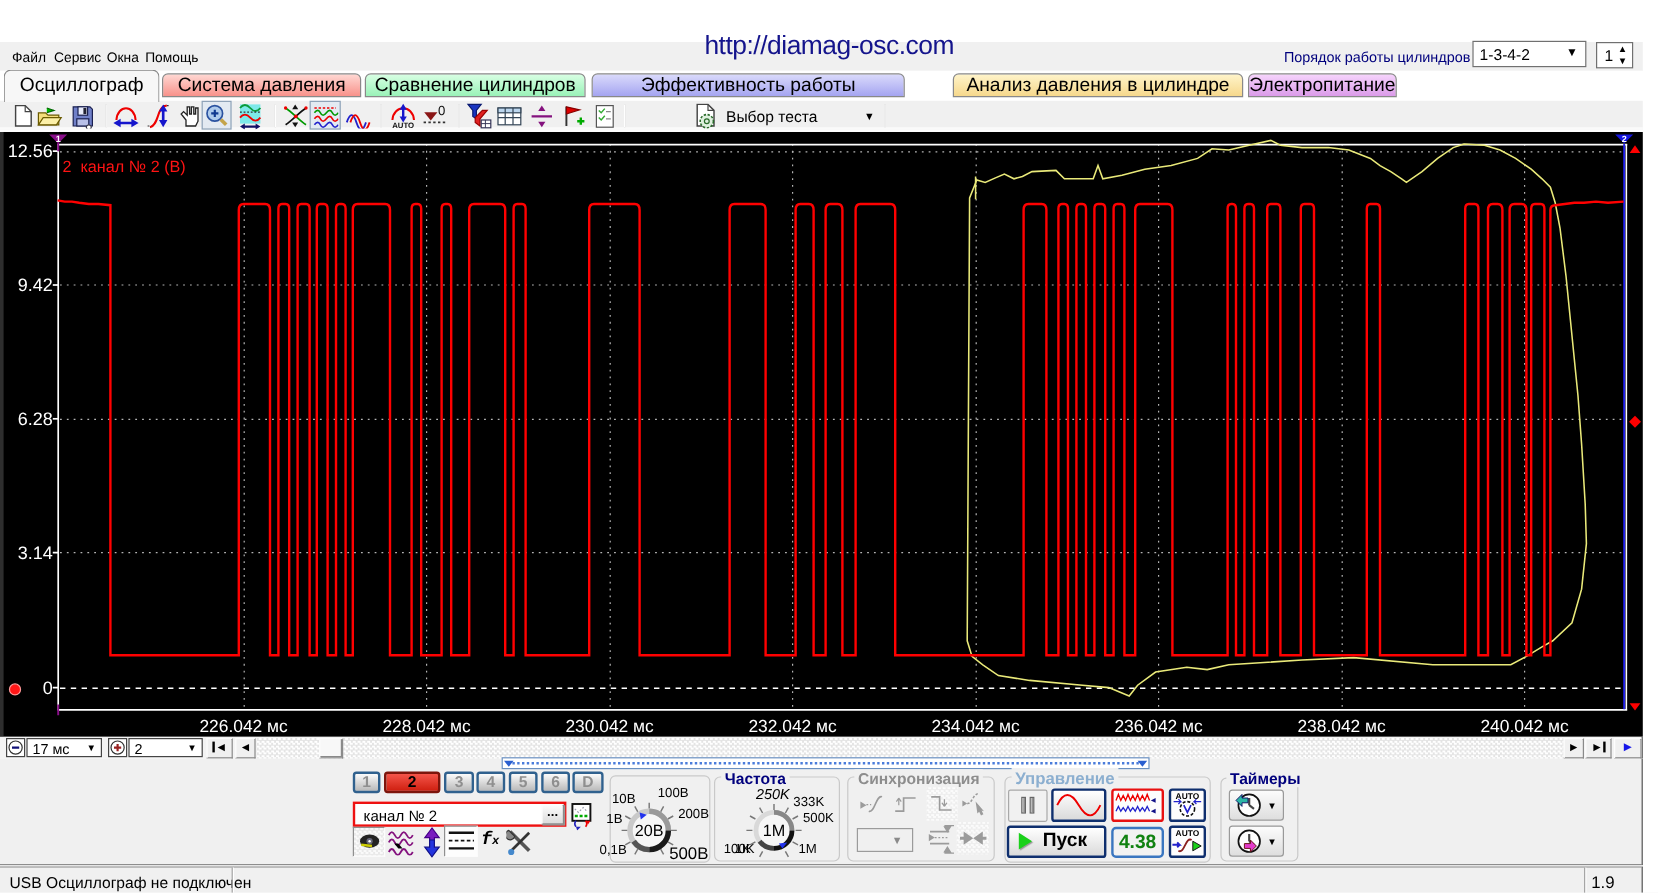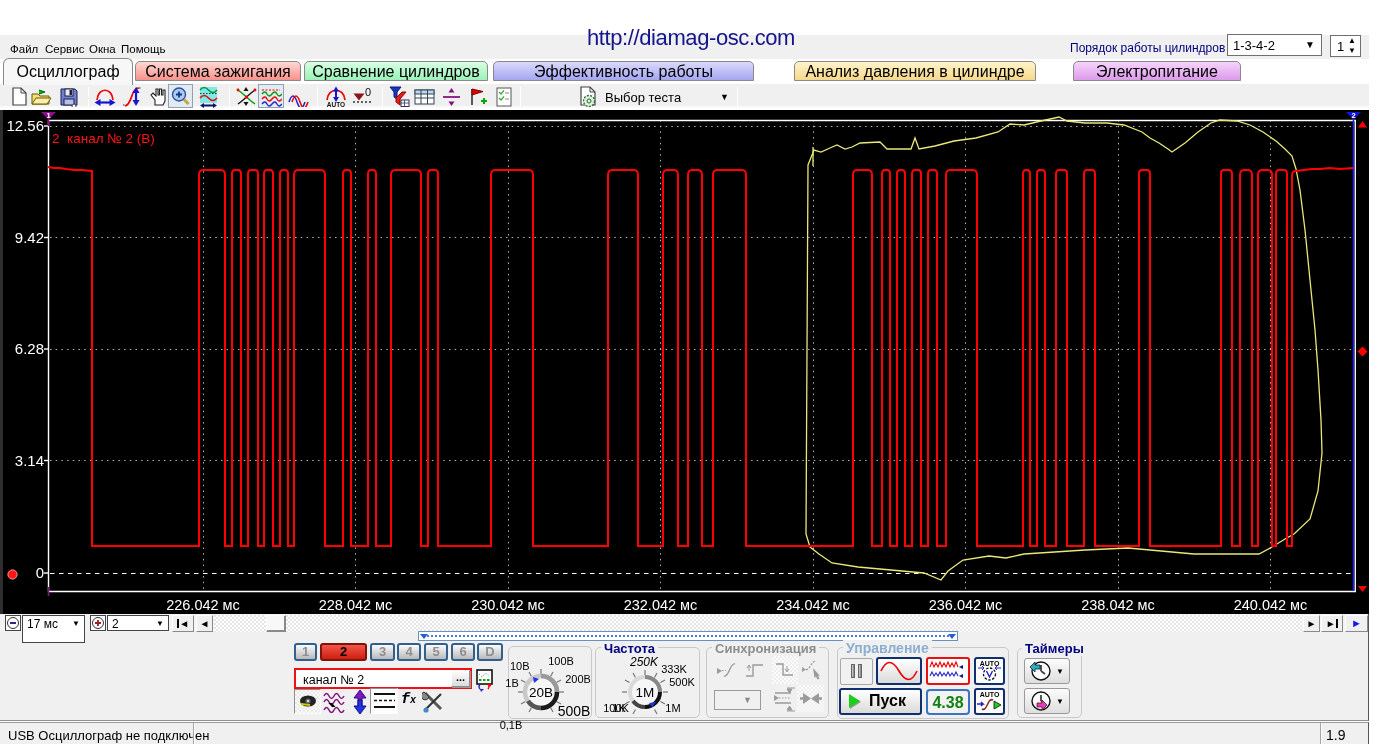--- a/index.html
+++ b/index.html
@@ -23,25 +23,25 @@
 <div class="abs" style="top:43px;left:10px;font-size:11.5px;color:#000;z-index:2;">Файл</div>
     <div class="abs" style="top:43px;left:45px;font-size:11.5px;color:#000;z-index:2;">Сервис</div>
     <div class="abs" style="top:43px;left:89px;font-size:11.5px;color:#000;z-index:2;">Окна</div>
     <div class="abs" style="top:43px;left:121px;font-size:11.5px;color:#000;z-index:2;">Помощь</div>
 <div class="abs" style="top:41px;left:1070px;font-size:12px;color:#00007d;z-index:2;white-space:nowrap;">Порядок работы цилиндров</div>
 <div class="abs" style="left:1227px;top:34px;width:95px;height:22px;background:#fff;border:1px solid #707070;font-size:13px;color:#000;padding:3px 0 0 5px;">1-3-4-2<span style="position:absolute;right:6px;top:4px;font-size:10px;">▼</span></div>
 <div class="abs" style="left:1330px;top:35px;width:31px;height:22px;background:#fff;border:1px solid #707070;font-size:13px;color:#000;padding:3px 0 0 6px;">1<span style="position:absolute;right:4px;top:0px;font-size:8px;color:#000;line-height:10px;">▲<br>▼</span></div>
 
 <div class="abs" style="top:59px;left:0;width:1369px;height:26px;background:#fff;"></div>
 <div class="tab" style="left:3px;top:58px;width:130px;height:27px;background:#f7f7f7;line-height:25px;z-index:2;border-bottom:none;border-radius:6px 6px 0 0;">Осциллограф</div>
-<div class="tab" style="left:135px;width:166px;background:linear-gradient(#ffd8d3,#f8928b);">Система зажигания</div>
+<div class="tab" style="left:135px;width:166px;background:linear-gradient(#ffd8d3,#f8928b);">Система давления</div>
 <div class="tab" style="left:304px;width:184px;background:linear-gradient(#d8ffe3,#9af2b8);">Сравнение цилиндров</div>
 <div class="tab" style="left:493px;width:261px;background:linear-gradient(#dadafb,#a5a5f1);">Эффективность работы цилиндров</div>
 <div class="tab" style="left:794px;width:242px;background:linear-gradient(#fff4ca,#f6d88c);">Анализ давления в цилиндре</div>
-<div class="tab" style="left:1040px;width:168px;background:linear-gradient(#f6d4fc,#db9be9);margin-left:33px;">Электропитание</div>
+<div class="tab" style="left:1040px;width:124px;background:linear-gradient(#f6d4fc,#db9be9);">Электропитание</div>
 
 <div class="bar" style="top:84px;height:24px;border-bottom:2px solid #fafafa;z-index:1;"></div>
 <div id="icons" style="position:absolute;left:0;top:0;z-index:3;">
       <svg class="ico" style="left:9px;top:86px;width:21px;height:21px;" viewBox="0 0 21 21">
         <path d="M4,2 h8 l5,5 v12 h-13 z" fill="#fff" stroke="#444" stroke-width="1.2"></path>
         <path d="M12,2 v5 h5" fill="none" stroke="#444"></path>
       </svg>
       <svg class="ico" style="left:30px;top:86px;width:23px;height:21px;" viewBox="0 0 23 21">
         <path d="M9,4 l6,2 -6,2" fill="#0b0" stroke="#060"></path>
         <path d="M2,8 h6 l2,2 h9 v8 h-17 z" fill="#f4de7c" stroke="#6b5b00"></path>
@@ -216,21 +216,21 @@
 <path d="M48,57 L54,58 L60,58 L66,59 L74,60 L82,60 L92,61 L92,436 L199,436 L199,65 Q199,60 203,60 L221,60 Q225,60 225,65 L225,436 L232,436 L232,64 Q232,60 235,60 L238,60 Q241,60 241,64 L241,436 L248,436 L248,64 Q248,60 251,60 L255,60 Q258,60 258,64 L258,436 L264,436 L264,64 Q264,60 267,60 L270,60 Q273,60 273,64 L273,436 L280,436 L280,64 Q280,60 283,60 L285,60 Q288,60 288,64 L288,436 L294,436 L294,65 Q294,60 298,60 L321,60 Q325,60 325,65 L325,436 L343,436 L343,64 Q343,60 346,60 L348,60 Q351,60 351,64 L351,436 L368,436 L368,64 Q368,60 371,60 L373,60 Q376,60 376,64 L376,436 L391,436 L391,65 Q391,60 395,60 L417,60 Q421,60 421,65 L421,436 L428,436 L428,64 Q428,60 431,60 L435,60 Q438,60 438,64 L438,436 L491,436 L491,65 Q491,60 495,60 L529,60 Q533,60 533,65 L533,436 L608,436 L608,65 Q608,60 612,60 L634,60 Q638,60 638,65 L638,436 L663,436 L663,65 Q663,60 667,60 L674,60 Q678,60 678,65 L678,436 L688,436 L688,65 Q688,60 692,60 L698,60 Q702,60 702,65 L702,436 L713,436 L713,65 Q713,60 717,60 L742,60 Q746,60 746,65 L746,436 L853,436 L853,65 Q853,60 857,60 L868,60 Q872,60 872,65 L872,436 L882,436 L882,64 Q882,60 885,60 L887,60 Q890,60 890,64 L890,436 L897,436 L897,64 Q897,60 900,60 L902,60 Q905,60 905,64 L905,436 L912,436 L912,64 Q912,60 915,60 L918,60 Q921,60 921,64 L921,436 L928,436 L928,64 Q928,60 931,60 L934,60 Q937,60 937,64 L937,436 L946,436 L946,65 Q946,60 950,60 L973,60 Q977,60 977,65 L977,436 L1023,436 L1023,64 Q1023,60 1026,60 L1027,60 Q1030,60 1030,64 L1030,436 L1037,436 L1037,64 Q1037,60 1040,60 L1042,60 Q1045,60 1045,64 L1045,436 L1056,436 L1056,64 Q1056,60 1059,60 L1064,60 Q1067,60 1067,64 L1067,436 L1084,436 L1084,64 Q1084,60 1087,60 L1092,60 Q1095,60 1095,64 L1095,436 L1139,436 L1139,64 Q1139,60 1142,60 L1147,60 Q1150,60 1150,64 L1150,436 L1221,436 L1221,64 Q1221,60 1224,60 L1229,60 Q1232,60 1232,64 L1232,436 L1240,436 L1240,65 Q1240,60 1244,60 L1248,60 Q1252,60 1252,65 L1252,436 L1258,436 L1258,65 Q1258,60 1262,60 L1268,60 Q1272,60 1272,65 L1272,436 L1276,436 L1276,64 Q1276,60 1279,60 L1284,60 Q1287,60 1287,64 L1287,436 L1292,436 L1292,65 Q1292,61 1296,61 L1304,60 L1312,59 L1320,59 L1330,58 L1340,59 L1353,58" fill="none" stroke="#ff0000" stroke-width="2"></path>
 </svg>
 </div>
 
 <div class="bar" style="top:614px;height:18px;background:#f3f3f3;border-right:1px solid #555;"></div>
 <div id="scroll" style="position:absolute;z-index:3;">
       <div class="abs" style="left:5px;top:615px;width:16px;height:16px;background:#fff;border:1px solid #444;"><svg width="14" height="14" viewBox="0 0 14 14">
           <circle cx="7" cy="7" r="5.5" fill="none" stroke="#333"></circle>
           <path d="M4,7 h6" stroke="#117" stroke-width="1.8"></path>
         </svg></div>
-      <div class="abs" style="left:22px;top:615px;width:63px;height:28px;background:#fff;border:1px solid #444;font-size:12px;padding:1px 0 0 4px;">17 мс<span style="position:absolute;right:4px;top:3px;font-size:8px;">▼</span></div>
+      <div class="abs" style="left:22px;top:615px;width:63px;height:16px;background:#fff;border:1px solid #444;font-size:12px;padding:1px 0 0 4px;">17 мс<span style="position:absolute;right:4px;top:3px;font-size:8px;">▼</span></div>
       <div class="abs" style="left:90px;top:615px;width:16px;height:16px;background:#fff;border:1px solid #444;"><svg width="14" height="14" viewBox="0 0 14 14">
           <circle cx="7" cy="7" r="5.5" fill="none" stroke="#333"></circle>
           <path d="M4,7 h6 M7,4 v6" stroke="#922" stroke-width="1.8"></path>
         </svg></div>
       <div class="abs" style="left:107px;top:615px;width:62px;height:16px;background:#fff;border:1px solid #444;font-size:12px;padding:1px 0 0 4px;">2<span style="position:absolute;right:4px;top:3px;font-size:8px;">▼</span></div>
       <div class="sbtn" style="left:172px;top:615px;width:22px;height:17px;text-align:center;font-size:10px;padding-top:2px;"><span style="display:inline-block;width:2.5px;height:9px;background:#000;vertical-align:-1px;"></span>◄</div>
       <div class="sbtn" style="left:196px;top:615px;width:17px;height:17px;text-align:center;font-size:10px;padding-top:2px;">◄</div>
       <div class="abs" style="left:214px;top:615px;width:1089px;height:17px;background:repeating-conic-gradient(#ffffff 0% 25%, #e4e4e4 0% 50%) 0 0/4px 4px;"></div>
       <div class="sbtn" style="left:266px;top:615px;width:20px;height:17px;background:#f8f8f8;box-shadow:inset -1px -1px 0 #8a8a8a;"></div>
       <div class="sbtn" style="left:1303px;top:615px;width:17px;height:17px;text-align:center;font-size:10px;padding-top:2px;">►</div>
@@ -290,21 +290,21 @@
         <path d="M3,3 l16,16" stroke="#555" stroke-width="3"></path>
         <path d="M2,2 a4,4 0 1 0 5,5 l-2,-2 z" fill="#888" stroke="#333"></path>
         <path d="M19,4 l-16,16" stroke="#333" stroke-width="2.2"></path>
         <circle cx="4" cy="20" r="2.6" fill="#48c"></circle>
       </svg>
       <div class="gbox" style="left:508px;top:646px;width:84px;height:73px;"></div>
       <div class="abs" style="left:510px;top:660px;width:30px;font-size:11px;color:#000;">10В</div>
       <div class="abs" style="left:545px;top:655px;width:32px;text-align:center;font-size:11px;color:#000;">100В</div>
       <div class="abs" style="left:500px;top:677px;width:24px;text-align:center;font-size:11px;color:#000;">1В</div>
       <div class="abs" style="left:561px;top:673px;width:34px;text-align:center;font-size:11px;color:#000;">200В</div>
-      <div class="abs" style="left:495px;top:703px;width:32px;text-align:center;font-size:11px;color:#000;margin-top:16px;">0,1В</div>
+      <div class="abs" style="left:495px;top:703px;width:32px;text-align:center;font-size:11px;color:#000;">0,1В</div>
       <div class="abs" style="left:556px;top:703px;width:36px;text-align:center;font-size:14px;color:#000;">500В</div>
       <svg class="abs" style="left:515px;top:666px;" width="52" height="52" viewBox="0 0 52 52">
 <g stroke="#777" stroke-width="1.2">
 <path d="M26,3 v5"></path>
           <path d="M14,6 l2.5,4.5"></path>
           <path d="M38,6 l-2.5,4.5"></path>
           <path d="M6,14 l4.5,2.5"></path>
           <path d="M46,14 l-4.5,2.5"></path>
           <path d="M3,26 h5"></path>
           <path d="M49,26 h-5"></path>

